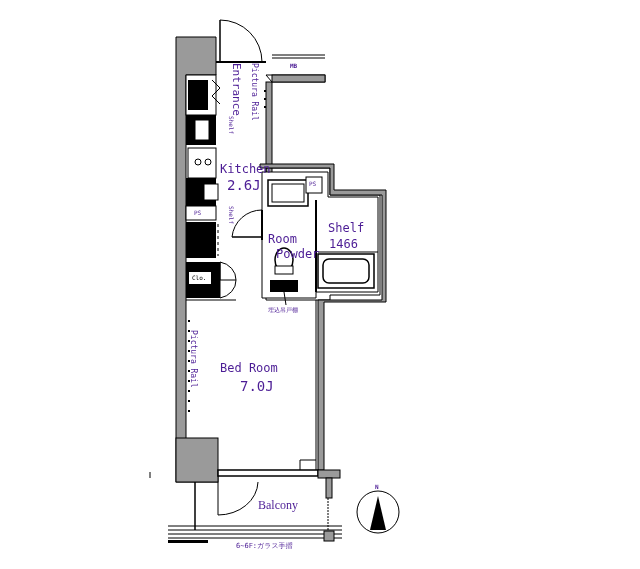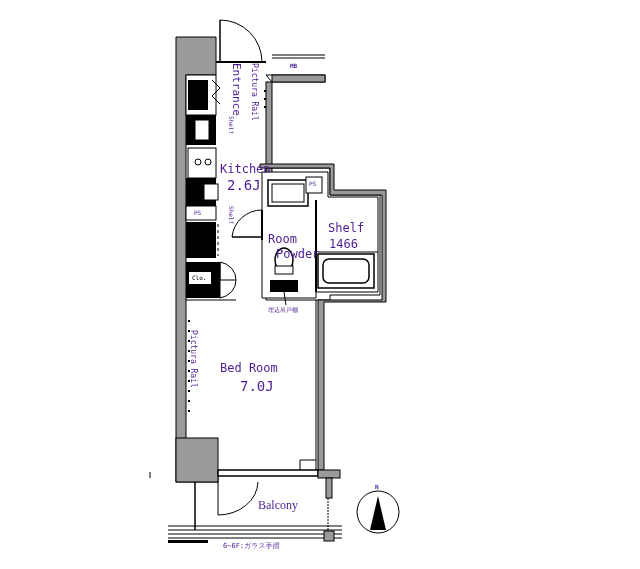--- a/index.html
+++ b/index.html
@@ -123,14 +123,14 @@
 <div class="lbl room" style="left:276px;top:215px;margin-top:33px;">Powder</div>
 <div class="lbl room" style="left:268px;top:233px;">Room</div>
 <div class="lbl room" style="left:328px;top:222px;">Shelf</div>
 <div class="lbl room" style="left:329px;top:238px;">1466</div>
 <div class="lbl tiny" style="left:192px;top:275px;color:#000;background:#fff;">Clo.</div>
 <div class="lbl tiny" style="left:268px;top:307px;">埋込吊戸棚</div>
 <div class="lbl tiny vert" style="left:189px;top:330px;font-size:8px;">Pictura Rail</div>
 <div class="lbl room" style="left:220px;top:362px;">Bed Room</div>
 <div class="lbl area" style="left:240px;top:379px;">7.0J</div>
 <div class="lbl room" style="left:258px;top:499px;font-family:Liberation Serif, serif;">Balcony</div>
-<div class="lbl tiny" style="left:223px;top:543px;font-size:7px;">6~6F:ガラス手摺</div>
+<div class="lbl tiny" style="left:236px;top:543px;font-size:7px;">6~6F:ガラス手摺</div>
 <div class="lbl tiny" style="left:375px;top:484px;font-weight:bold;">N</div>
 
 </body></html>

